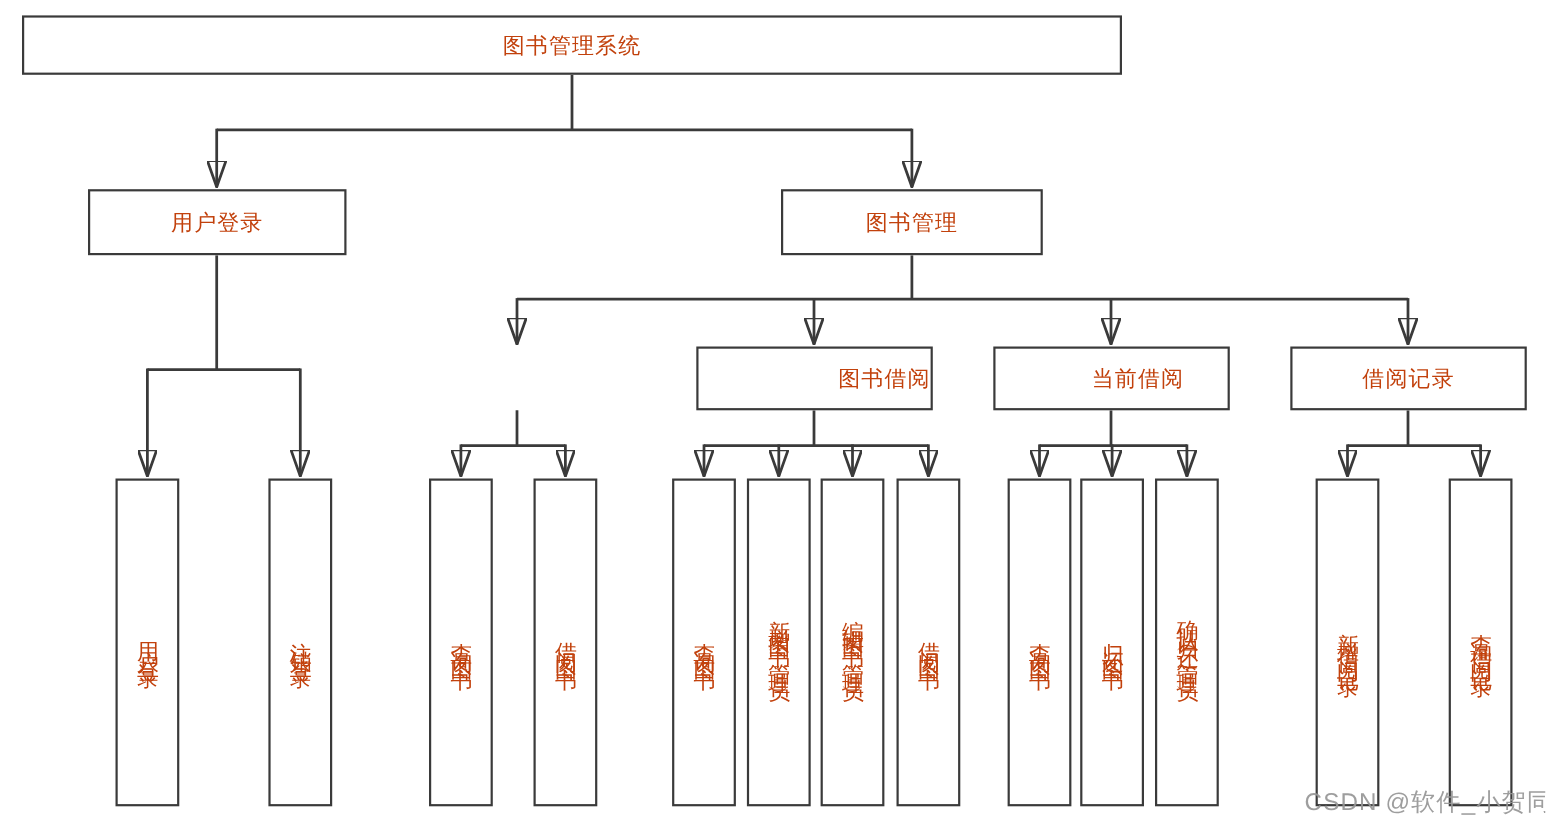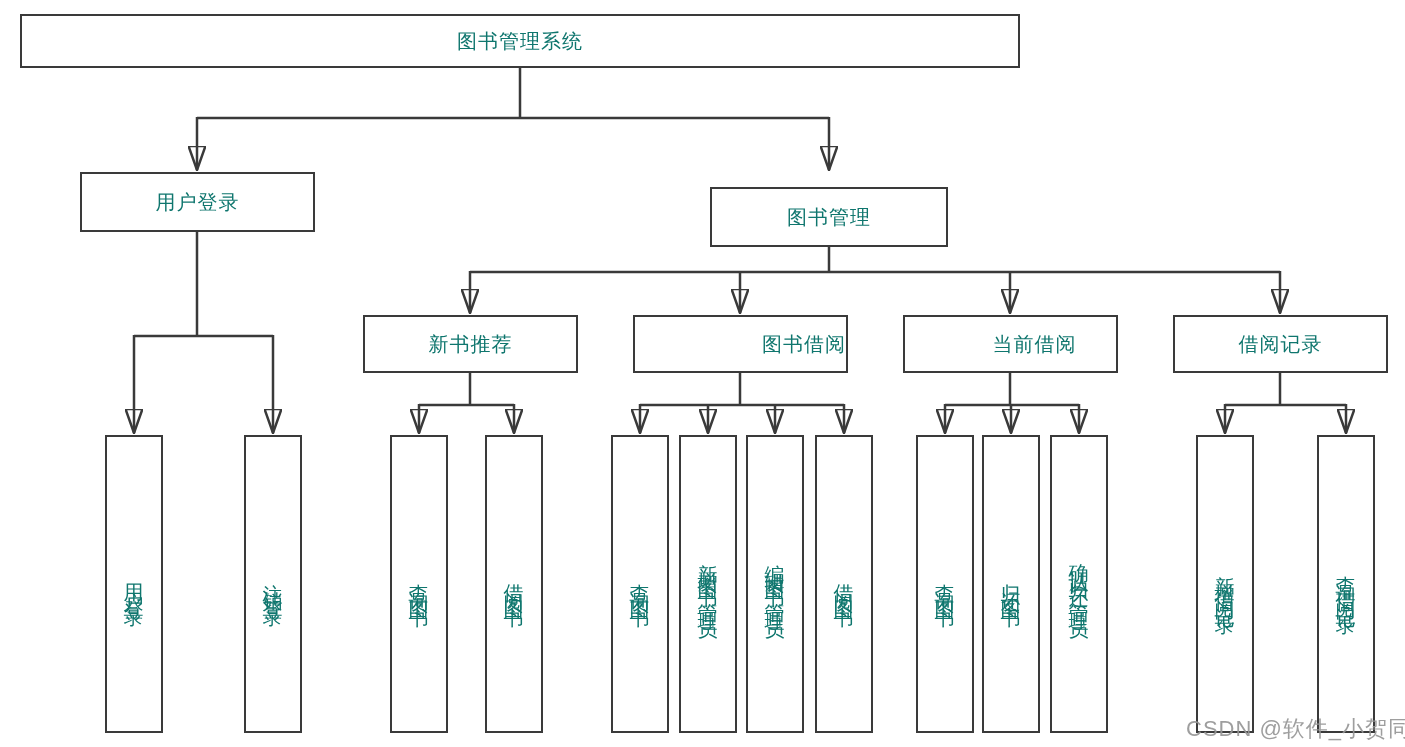--- a/index.html
+++ b/index.html
@@ -22,21 +22,21 @@
     fill: none;
   }
   .box {
     position: absolute;
     box-sizing: border-box;
     background: #ffffff;
     border: 2.5px solid #3a3a3a;
     display: flex;
     align-items: center;
     justify-content: center;
-    color: #0f766e;
+    color: #c2410c;
     font-size: 20px;
     letter-spacing: 1px;
     white-space: nowrap;
   }
   .leaf {
     top: 435px;
     height: 298px;
     width: 58px;
   }
   .leaf .vtext {
@@ -104,27 +104,24 @@
     <line x1="1346" y1="404" x2="1346" y2="433" marker-end="url(#arr)"></line>
   </svg>
 
   <div class="box" style="left:20px; top:14px; width:1000px; height:54px;">
     <span>图书管理系统</span>
   </div>
 
   <div class="box lvl2" style="left:80px; width:235px;">
     <span>用户登录</span>
   </div>
-  <div class="box lvl2" style="left:710px; width:238px;margin-top:15px;">
+  <div class="box lvl2" style="left:710px; width:238px;">
     <span>图书管理</span>
   </div>
 
-  <div class="box lvl3" style="left:363px;">
-    <span>新书推荐</span>
-  </div>
   <div class="box lvl3" style="left:633px;justify-content:flex-end;">
     <span>图书借阅</span>
   </div>
   <div class="box lvl3" style="left:903px;padding-left:48px;">
     <span>当前借阅</span>
   </div>
   <div class="box lvl3" style="left:1173px;">
     <span>借阅记录</span>
   </div>
 

